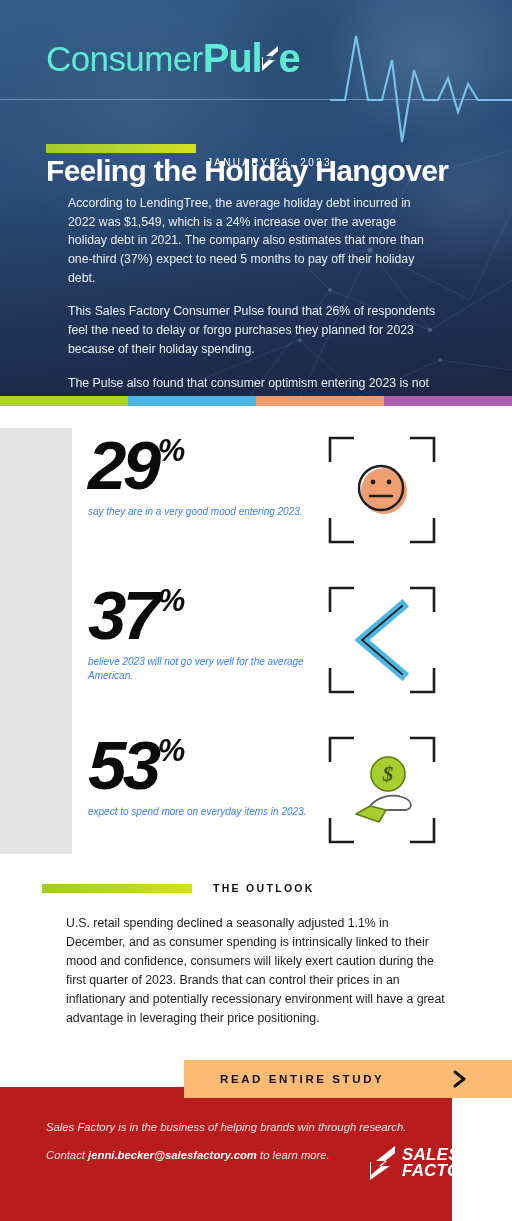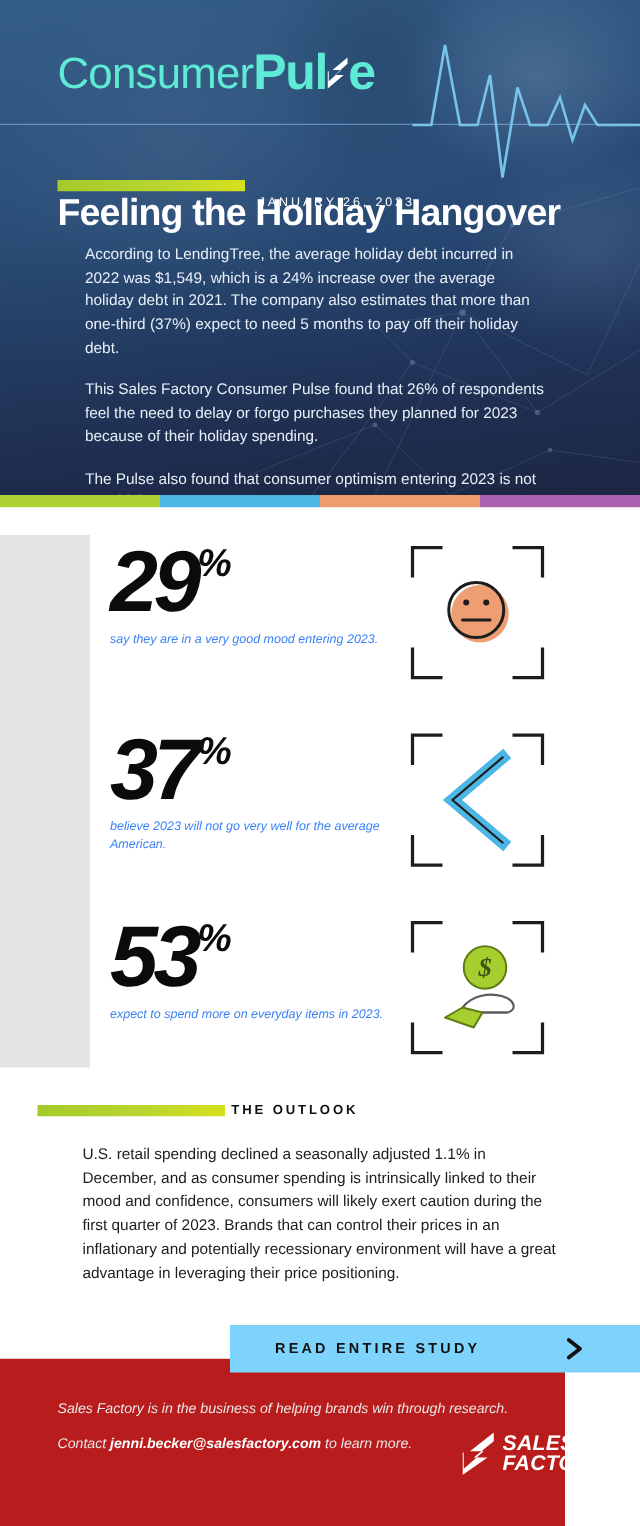--- a/index.html
+++ b/index.html
@@ -110,22 +110,22 @@
     color:#3b82f6; font-size:10px; line-height:1.38;
     margin-top:10px;
   }
   .stat-icon-box {
     position:relative; width:112px; height:112px; margin-left:6px; flex-shrink:0;
   }
 
   
   .outlook { position:relative; width:512px; background:#ffffff; }
   .outlook-head {
-    position:absolute; left:30px; top:6px;
-    display:flex; align-items:center; gap:5px;
+    position:absolute; left:42px; top:6px;
+    display:flex; align-items:center; gap:21px;
   }
   .outlook-bar {
     width:150px; height:9px;
     background:linear-gradient(90deg,#a4ca2b 0%, #b9d531 55%, #d6e01c 100%);
   }
   .outlook-label {
     color:#111; font-size:10.5px; font-weight:700; letter-spacing:2.3px;
   }
   .outlook-body {
     position:absolute; left:66px; top:38px; width:380px;
@@ -328,20 +328,20 @@
     <svg width="26" height="36" viewBox="0 0 26 36">
       <polygon points="25,1 6,16 17,16 1,30 1,17 0,17 0,35 20,21 9,21 25,8" fill="#ffffff"></polygon>
     </svg>
     <div>
       <div class="sf-word">SALES</div>
       <div class="sf-word">FACTORY</div>
     </div>
   </div>
 </div>
 
-<div class="cta" style="background: #7dd3fc;">
+<div class="cta" style="background: #fdba74;">
   <span class="cta-label">READ ENTIRE STUDY</span>
   <span class="cta-arrow">
     <svg width="16" height="20" viewBox="0 0 16 20">
       <path d="M3 3 L12 10 L3 17" fill="none" stroke="#111" stroke-width="3" stroke-linecap="round" stroke-linejoin="round"></path>
     </svg>
   </span>
 </div>
 
 </body></html>

